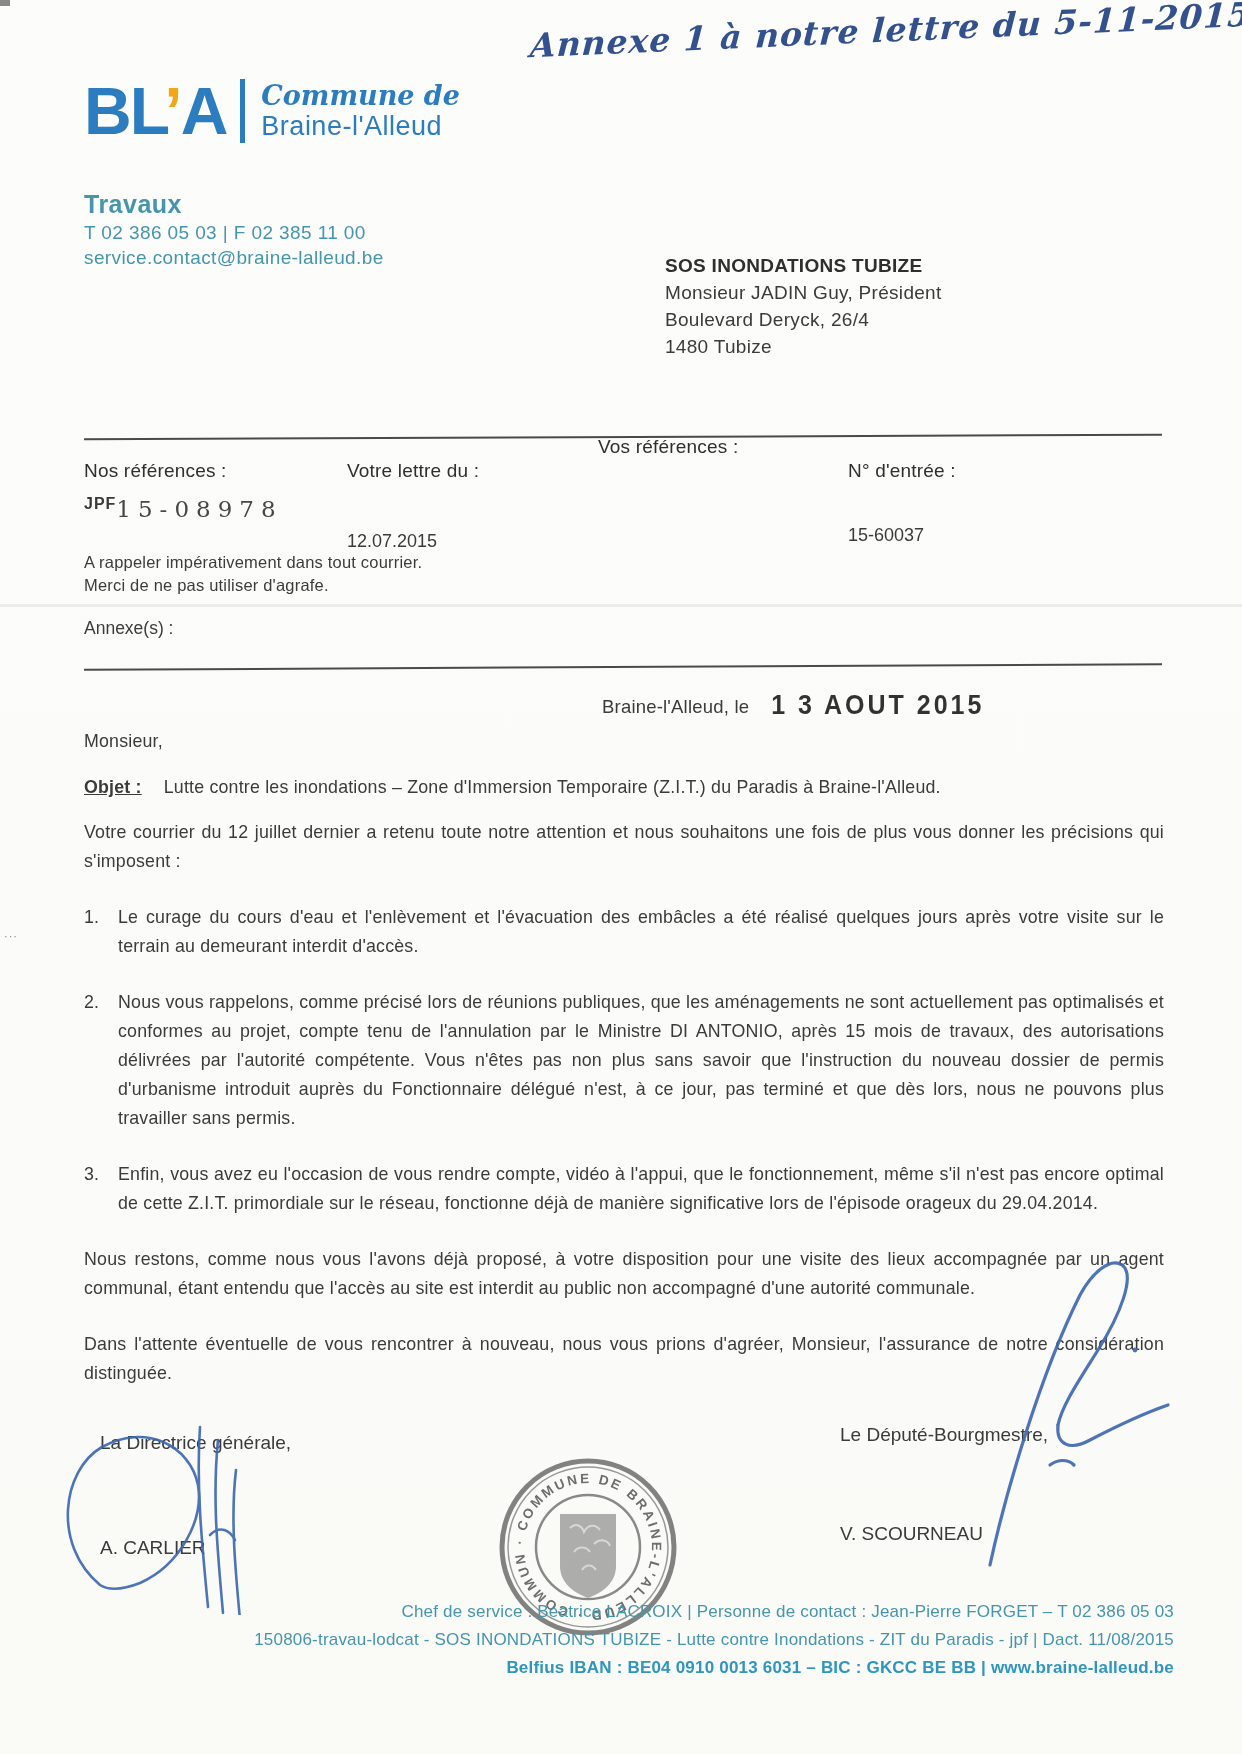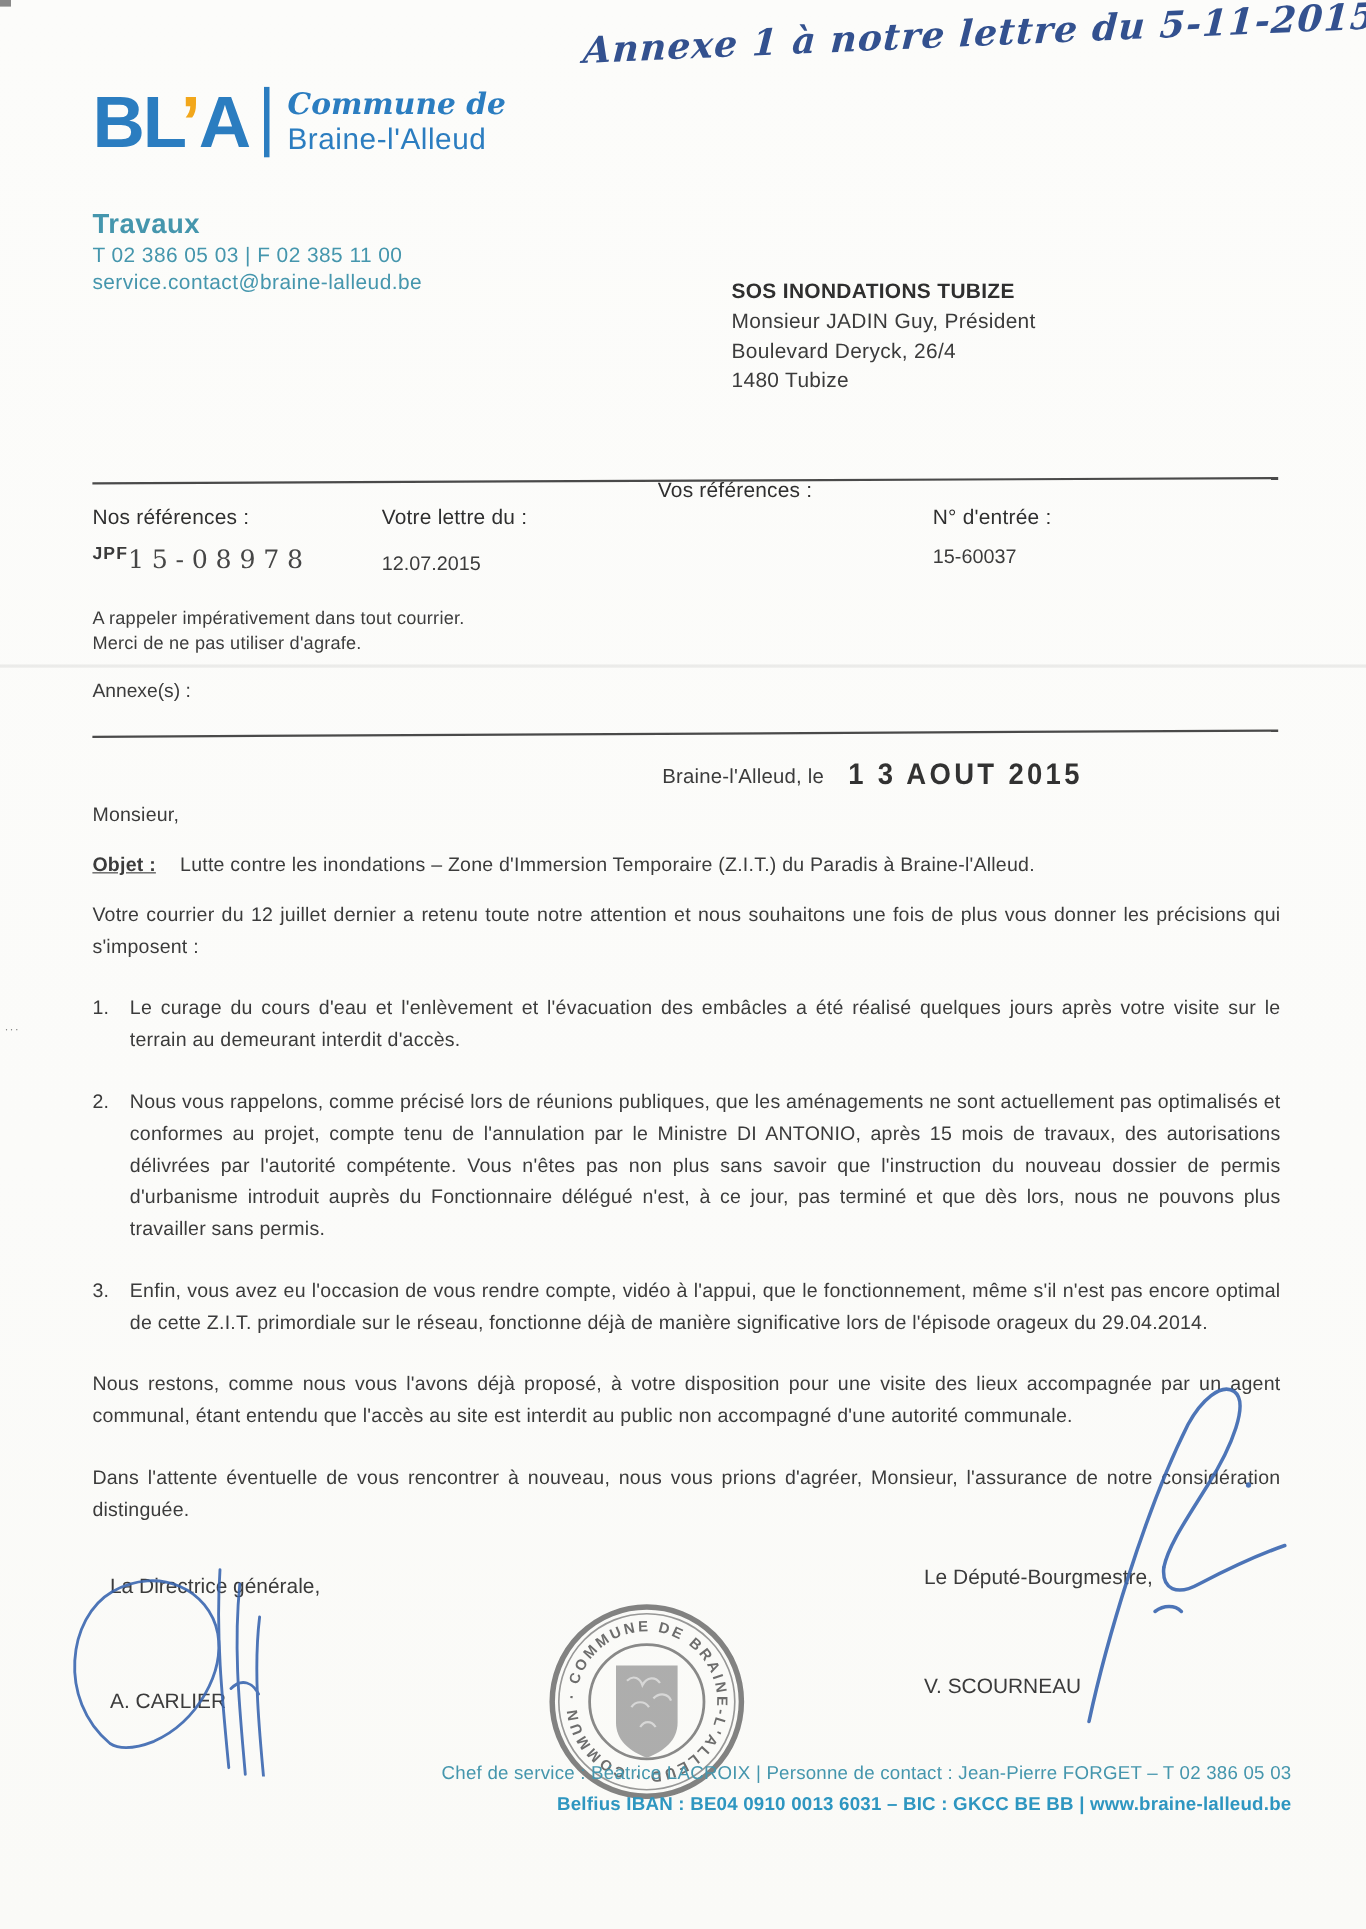--- a/index.html
+++ b/index.html
@@ -42,21 +42,21 @@
 
   
   .recipient { position:absolute; left:665px; top:255px; }
   .recipient-org { font-size:19px; font-weight:700; color:#2f2f2f; letter-spacing:.3px; }
   .recipient-line { font-size:19px; color:#3b3b3b; margin-top:5px; letter-spacing:.3px; }
 
   .rule { position:absolute; left:84px; width:1078px; height:2px; background:#2a2a2a; opacity:.85; }
 
   
   .ref-label { position:absolute; font-size:19px; font-weight:400; color:#2f2f2f; letter-spacing:.2px; }
-  .ref-value { position:absolute; font-size:18px; color:#3b3b3b; }
+  .ref-value { position:absolute; font-size:18px; color:#3b3b3b;margin-top:29px; }
   .ref-stamp-wrap { position:absolute; left:84px; top:495px; white-space:nowrap; }
   .ref-prefix { font-size:16px; font-weight:600; color:#3a3a3a; vertical-align:8px; letter-spacing:1px;}
   .ref-stamp { font-family:"DejaVu Serif", serif; font-size:23px; color:#2e2e2e; letter-spacing:7px; opacity:.88;text-align:right; }
   .ref-note { position:absolute; left:84px; font-size:16.5px; color:#3c3c3c; letter-spacing:.2px; }
   .annexes { position:absolute; left:84px; top:618px; font-size:17.5px; color:#3c3c3c; }
 
   
   .body-flow { position:absolute; left:84px; top:690px; width:1080px; font-size:17.8px; line-height:29px; letter-spacing:.2px; }
   .dateline { display:flex; align-items:baseline; margin-left:518px; margin-bottom:6px; }
   .dateline-place { font-size:18.5px; }
@@ -207,16 +207,17 @@
         <path d="M72,76 c6,-6 12,-2 14,4 c4,-8 12,-8 16,-2"></path>
         <path d="M96,92 c6,-6 14,-4 16,2"></path>
         <path d="M76,100 c4,-6 12,-6 16,0"></path>
         <path d="M84,118 c4,-6 10,-6 14,0"></path>
       </g>
     </g>
   </svg>
 
   <div class="footer">
     <div class="footer-line">Chef de service : Béatrice LACROIX  |  Personne de contact : Jean-Pierre FORGET – T 02 386 05 03</div>
+    <div class="footer-line">150806-travau-lodcat - SOS INONDATIONS TUBIZE - Lutte contre Inondations - ZIT du Paradis - jpf  |  Dact. 11/08/2015</div>
     <div class="footer-line bold">Belfius IBAN : BE04 0910 0013 6031 – BIC : GKCC BE BB  |  www.braine-lalleud.be</div>
   </div>
 
 </div>
 
 </body></html>

